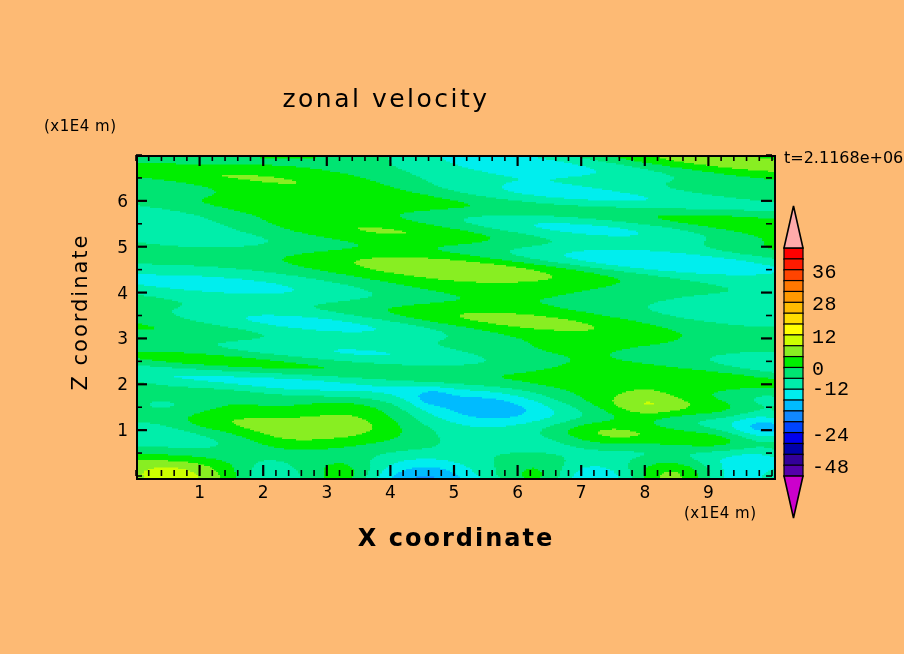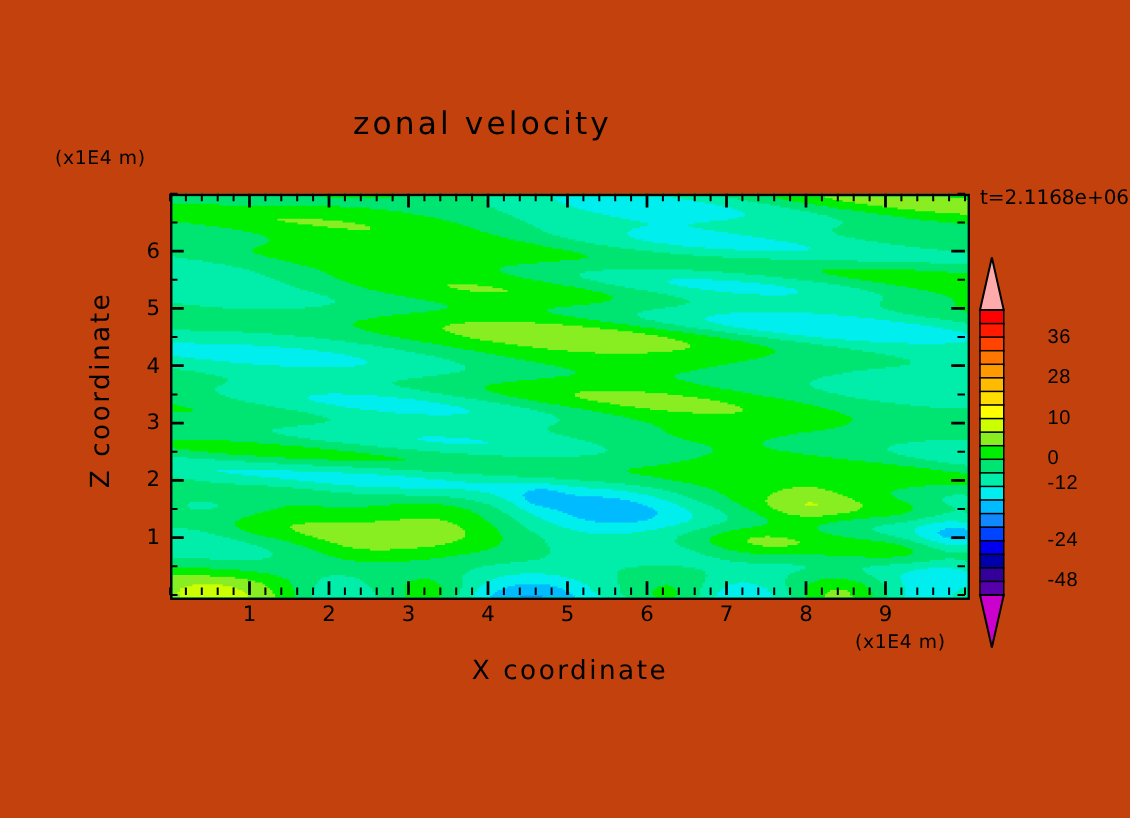--- a/index.html
+++ b/index.html
@@ -12,21 +12,21 @@
     height: 654px;
     position: relative;
     font-family: "DejaVu Sans", sans-serif;
     overflow: hidden;
   }
   #stage {
     position: absolute;
     left: 0; top: 0;
     width: 904px;
     height: 654px;
-    background: #c2410c;
+    background: #fdba74;
   }
 
   
   .ttl {
     position: absolute;
     font-family: "DejaVu Sans", sans-serif;
     font-weight: 400;
     color: #000000;
     white-space: nowrap;
     letter-spacing: 1px;
@@ -45,22 +45,23 @@
   }
   #x-unit-label {
     left: 684px; top: 504px;
     font-size: 15px;
     letter-spacing: 0.5px;
   }
   #x-axis-title {
     left: 236px; top: 524px;
     width: 440px;
     text-align: center;
-    font-size: 21px;
+    font-size: 24px;
     letter-spacing: 2px;
+    font-weight: bold;
   }
   #y-axis-title {
     left: -30px; top: 300px;
     width: 220px;
     text-align: center;
     font-size: 21px;
     letter-spacing: 2px;
     transform: rotate(-90deg);
     transform-origin: 50% 50%;
   }
@@ -114,26 +115,25 @@
     position: absolute;
     left: 780px;
     top: 204px;
     width: 34px;
     height: 316px;
   }
   #cb-svg { display: block; }
   .cbnum {
     position: absolute;
     left: 812px;
-    font-size: 16px;
+    font-size: 20px;
     color: #000;
-    font-family: Liberation Sans, sans-serif;
+    font-family: Liberation Mono, monospace;
     white-space: nowrap;
     letter-spacing: 0.5px;
-    margin-left: 26px;
   }
 </style>
 </head>
 <body>
 
 <div id="stage">
 
   <div class="ttl" id="plot-title">zonal velocity</div>
 
   <div class="ttl" id="y-unit-label">(x1E4 m)</div>
@@ -2281,20 +2281,20 @@
         <rect x="4" y="239.43" width="19" height="11.26" fill="#0000aa" stroke="#000" stroke-width="1.2"></rect>
         <rect x="4" y="250.29" width="19" height="11.26" fill="#330099" stroke="#000" stroke-width="1.2"></rect>
         <rect x="4" y="261.14" width="19" height="11.26" fill="#5500aa" stroke="#000" stroke-width="1.2"></rect>
         <polygon points="13.5,2 23,44 4,44" fill="#ffaaaa" stroke="#000" stroke-width="1.6"></polygon>
         <polygon points="13.5,314 23,272 4,272" fill="#cc00cc" stroke="#000" stroke-width="1.6"></polygon>
       </svg>
   </div>
   <div id="cb-tick-labels">
       <div class="cbnum" style="top: 260.714px;">36</div>
       <div class="cbnum" style="top: 293.286px;">28</div>
-      <div class="cbnum" style="top: 325.857px;">10</div>
+      <div class="cbnum" style="top: 325.857px;">12</div>
       <div class="cbnum" style="top: 358.429px;">0</div>
       <div class="cbnum" style="top: 378px;">-12</div>
       <div class="cbnum" style="top: 423.571px;">-24</div>
       <div class="cbnum" style="top: 456.143px;">-48</div>
     </div>
 
 </div>
 
 </body></html>

